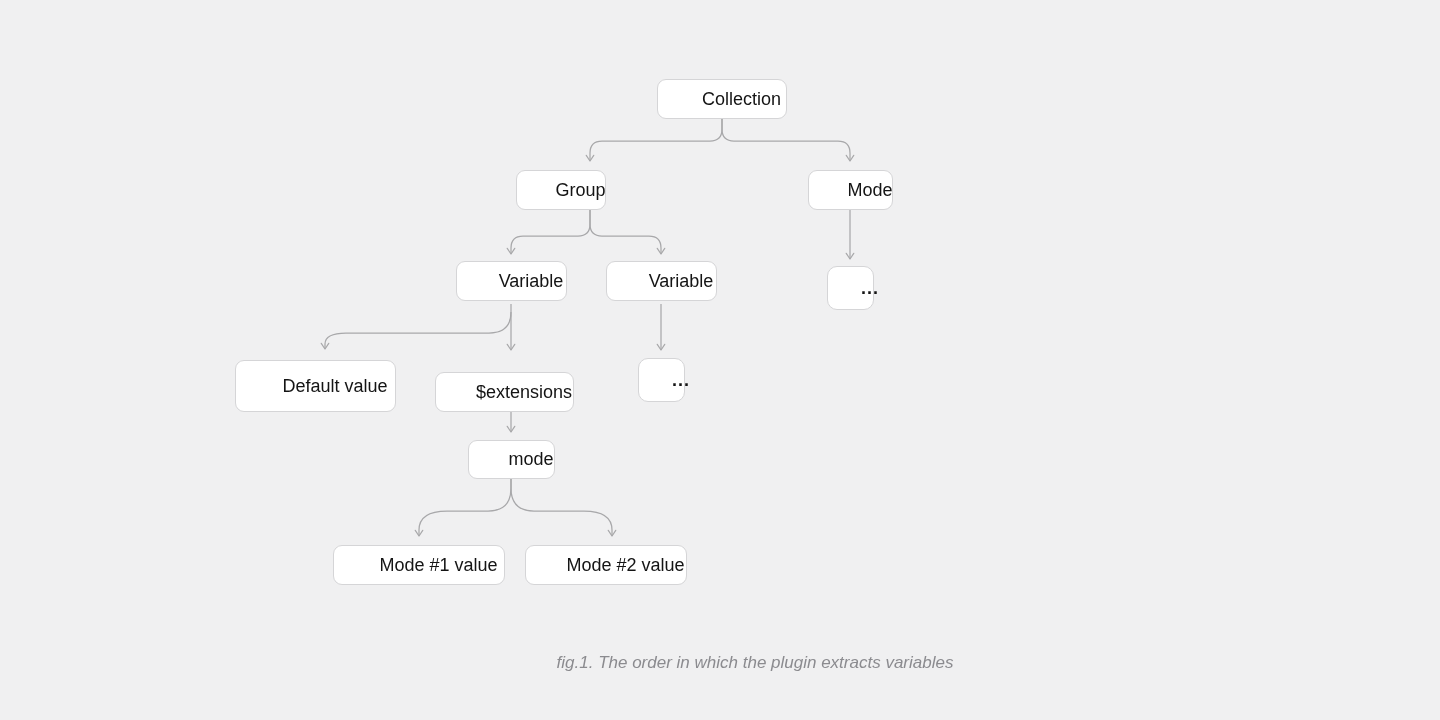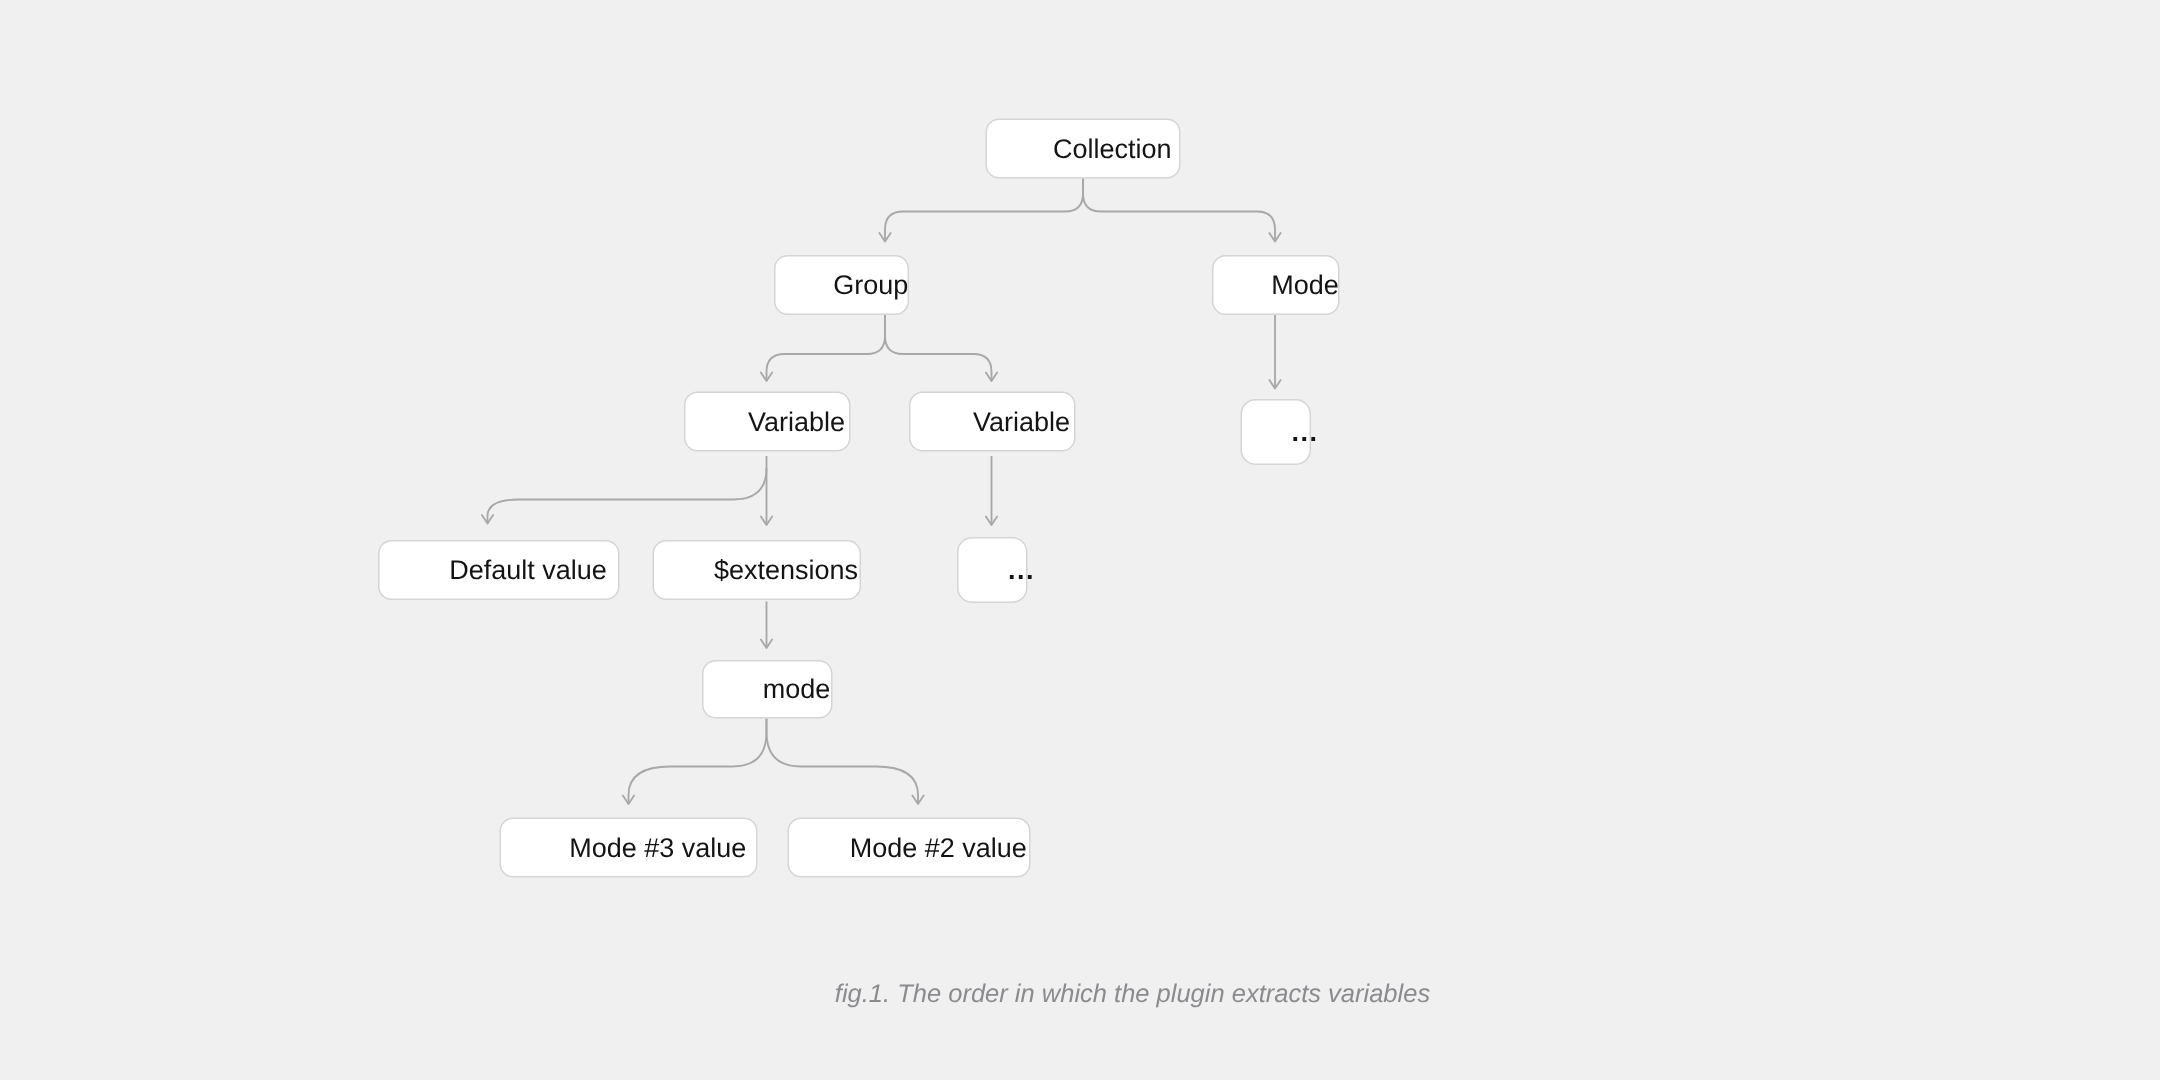--- a/index.html
+++ b/index.html
@@ -79,27 +79,27 @@
   <div class="node" style="left:516px;top:170px;width:90px;height:40px">Group</div>
 
   <div class="node" style="left:808px;top:170px;width:85px;height:40px">Mode</div>
 
   <div class="node" style="left:456px;top:261px;width:111px;height:40px">Variable</div>
 
   <div class="node" style="left:606px;top:261px;width:111px;height:40px">Variable</div>
 
   <div class="node small" style="left:827px;top:266px;width:47px;height:44px">...</div>
 
-  <div class="node" style="left:252px;top:360px;width:161px;height:40px">Default value</div>
+  <div class="node" style="left:235px;top:360px;width:161px;height:52px">Default value</div>
 
-  <div class="node" style="left:435px;top:360px;width:139px;height:40px">$extensions</div>
+  <div class="node" style="left:435px;top:372px;width:139px;height:40px">$extensions</div>
 
   <div class="node small" style="left:638px;top:358px;width:47px;height:44px">...</div>
 
   <div class="node" style="left:468px;top:440px;width:87px;height:39px">mode</div>
 
-  <div class="node" style="left:333px;top:545px;width:172px;height:40px">Mode #3 value</div>
+  <div class="node" style="left:333px;top:545px;width:172px;height:40px">Mode #1 value</div>
 
   <div class="node" style="left:525px;top:545px;width:162px;height:40px">Mode #2 value</div>
 
   <div class="caption">fig.1. The order in which the plugin extracts variables</div>
 
 </div>
 
 </body></html>

